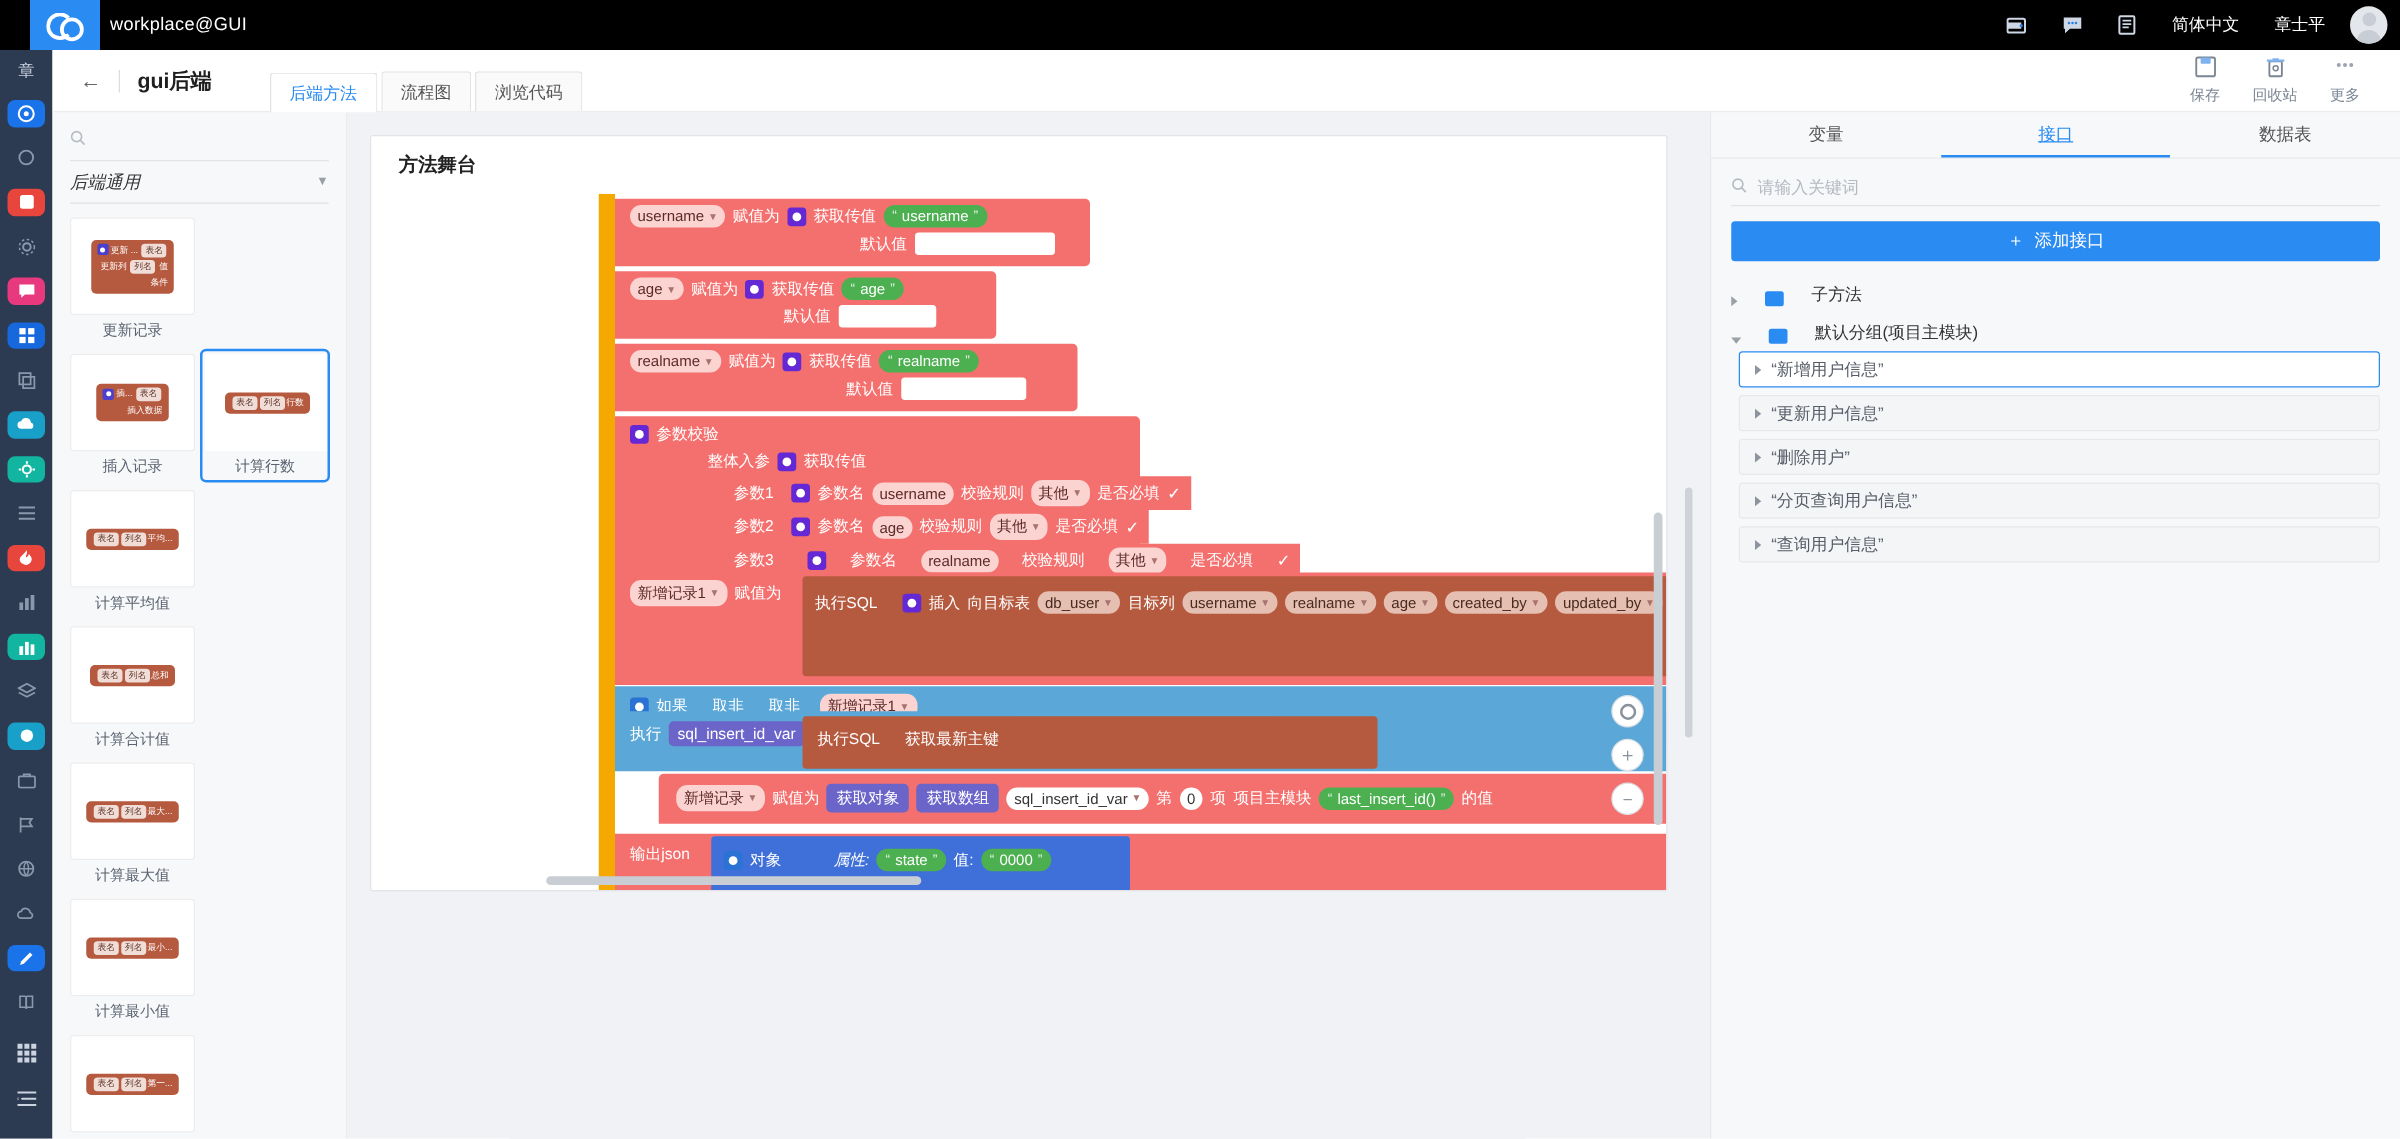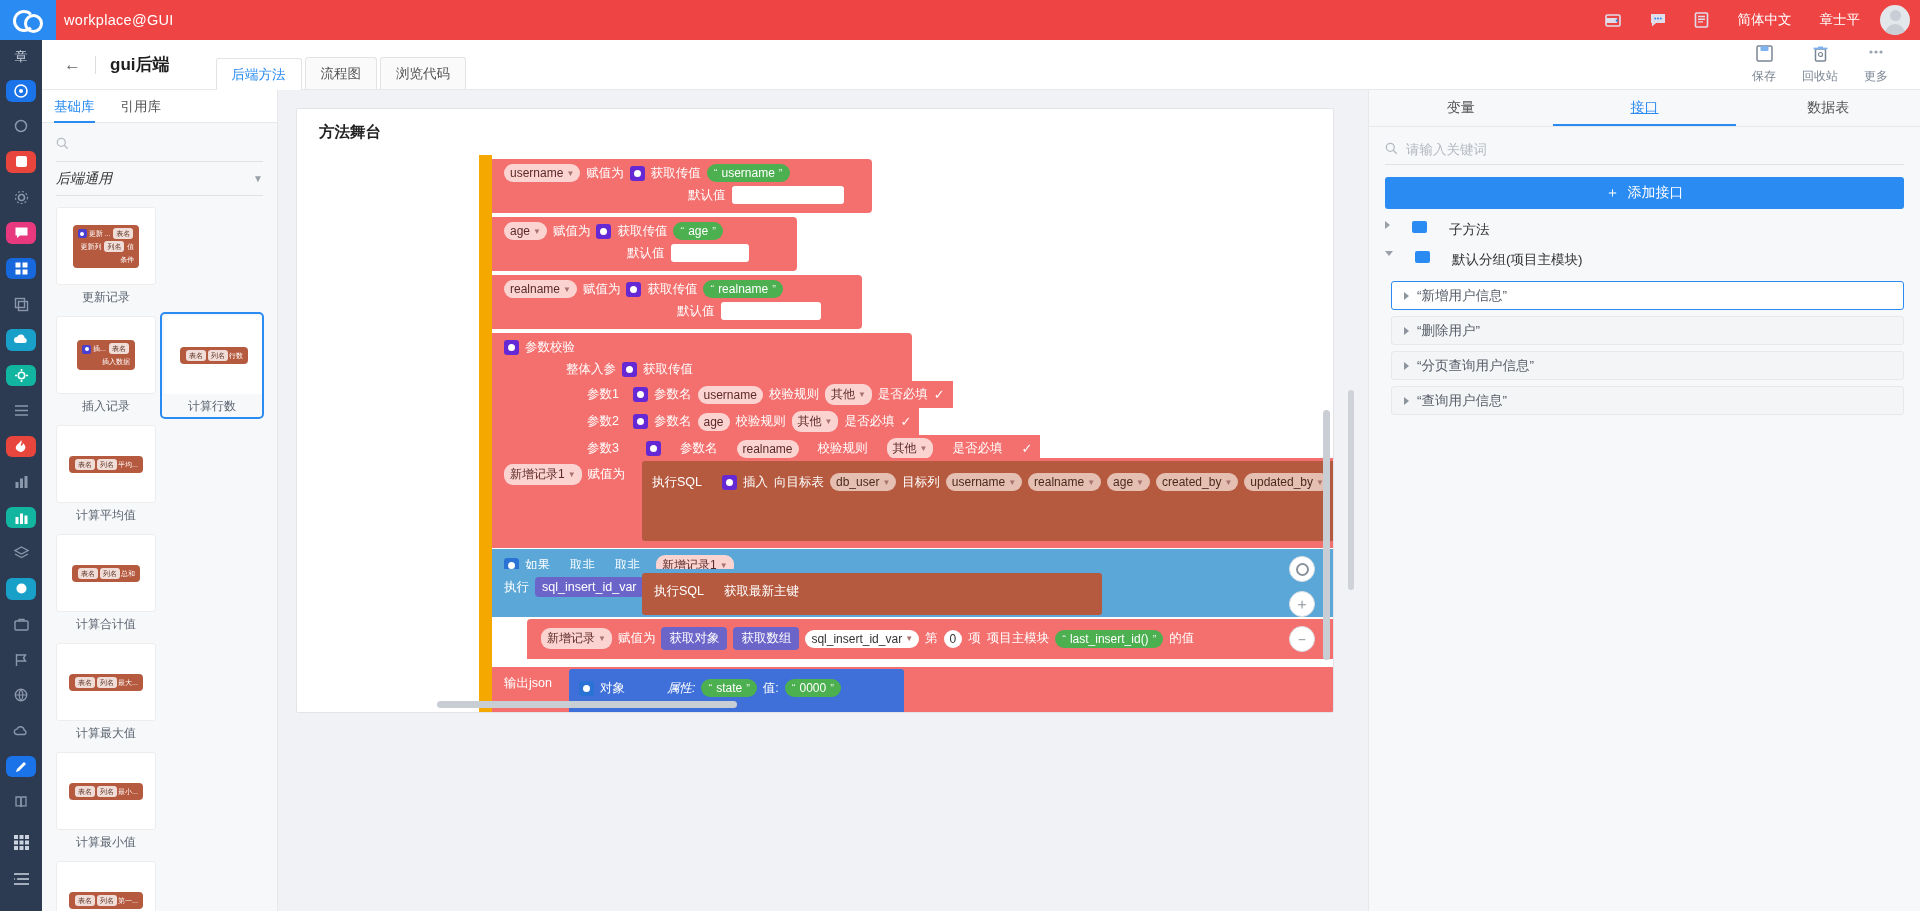--- a/index.html
+++ b/index.html
@@ -6,21 +6,21 @@
   html, body {
     width: 1920px; height: 911px;
     font-family: "Liberation Sans", "DejaVu Sans", sans-serif;
     font-size: 13px; color: #333; overflow: hidden; background: #fff;
   }
   .app { position: relative; width: 1920px; height: 911px; }
 
   
   .topbar {
     position: absolute; top: 0; left: 0; width: 1920px; height: 40px;
-    background: #ef4444; display: flex; align-items: center; color: #fff;
+    background: #000000; display: flex; align-items: center; color: #fff; padding-left: 24px;
   }
   .logo-box {
     width: 56px; height: 40px; display: flex; align-items: center;
     justify-content: center; background: #2a8bf2;
   }
   .logo-glyph { width: 30px; height: 22px; position: relative; }
   .logo-glyph::before, .logo-glyph::after {
     content: ""; position: absolute; border: 3.2px solid #fff; border-radius: 50%;
   }
   .logo-glyph::before { width: 16px; height: 16px; left: 0; top: 1px; border-right-color: transparent; }
@@ -211,21 +211,21 @@
   .rp-search {
     margin: 8px 16px 0; height: 30px; display: flex; align-items: center;
     border-bottom: 1px solid #e0e2e6; color: #b5bac2; font-size: 13.5px; gap: 8px;
   }
   .addbtn {
     margin: 12px 16px 0; height: 32px; background: #2a8bf2; color: #fff;
     display: flex; align-items: center; justify-content: center; gap: 8px;
     border-radius: 3px; font-size: 14px; cursor: pointer;
   }
   .tree { margin: 12px 16px 0; }
-  .tree-node { display: flex; align-items: flex-start; height: 24px; gap: 22px; cursor: pointer; font-size: 13.5px; color: #333; }
+  .tree-node { display: flex; align-items: flex-end; height: 24px; gap: 22px; cursor: pointer; font-size: 13.5px; color: #333; }
   .tri { width: 0; height: 0; border-left: 5px solid #9aa0a8; border-top: 4px solid transparent;
          border-bottom: 4px solid transparent; }
   .tri.open { border-left: 4px solid transparent; border-right: 4px solid transparent;
               border-top: 5px solid #9aa0a8; border-bottom: none; }
   .folder { width: 15px; height: 12px; background: #2a8bf2; border-radius: 2px; }
   .api-item {
     height: 29px; background: #f4f5f7; border: 1px solid #e6e8eb; border-radius: 3px;
     margin: 6px 0 0 6px; display: flex; align-items: center; gap: 8px; padding-left: 12px;
     font-size: 13.5px; color: #565d68; cursor: pointer;
   }
@@ -454,24 +454,20 @@
               <circle cx="10" cy="8" r="1.6" fill="#9aa3ae"></circle>
               <circle cx="15" cy="8" r="1.6" fill="#9aa3ae"></circle>
             </svg>
         </span>
         <span class="lbl">更多</span>
       </div>
     </div>
   </div>
 
   <div class="lib">
-    <div class="lib-tabs">
-      <div class="lib-tab active">基础库</div>
-      <div class="lib-tab">引用库</div>
-    </div>
     <div class="lib-search">
       <span class="si">
         <svg width="13" height="13" viewBox="0 0 13 13">
             <circle cx="5.3" cy="5.3" r="4" fill="none" stroke="#b7bcc4" stroke-width="1.3"></circle>
             <path d="M8.3 8.3l3.4 3.4" stroke="#b7bcc4" stroke-width="1.3"></path>
           </svg>
       </span>
     </div>
     <div class="lib-group">
       <span>后端通用</span>
@@ -877,20 +873,24 @@
         <span class="folder"></span>
         <span>默认分组(项目主模块)</span>
       </div>
 
       <div class="api-item sel">
         <span class="tri"></span>
         <span>“新增用户信息”</span>
       </div>
       <div class="api-item">
         <span class="tri"></span>
+        <span>“更新用户信息”</span>
+      </div>
+      <div class="api-item">
+        <span class="tri"></span>
         <span>“删除用户”</span>
       </div>
       <div class="api-item">
         <span class="tri"></span>
         <span>“分页查询用户信息”</span>
       </div>
       <div class="api-item">
         <span class="tri"></span>
         <span>“查询用户信息”</span>
       </div>

